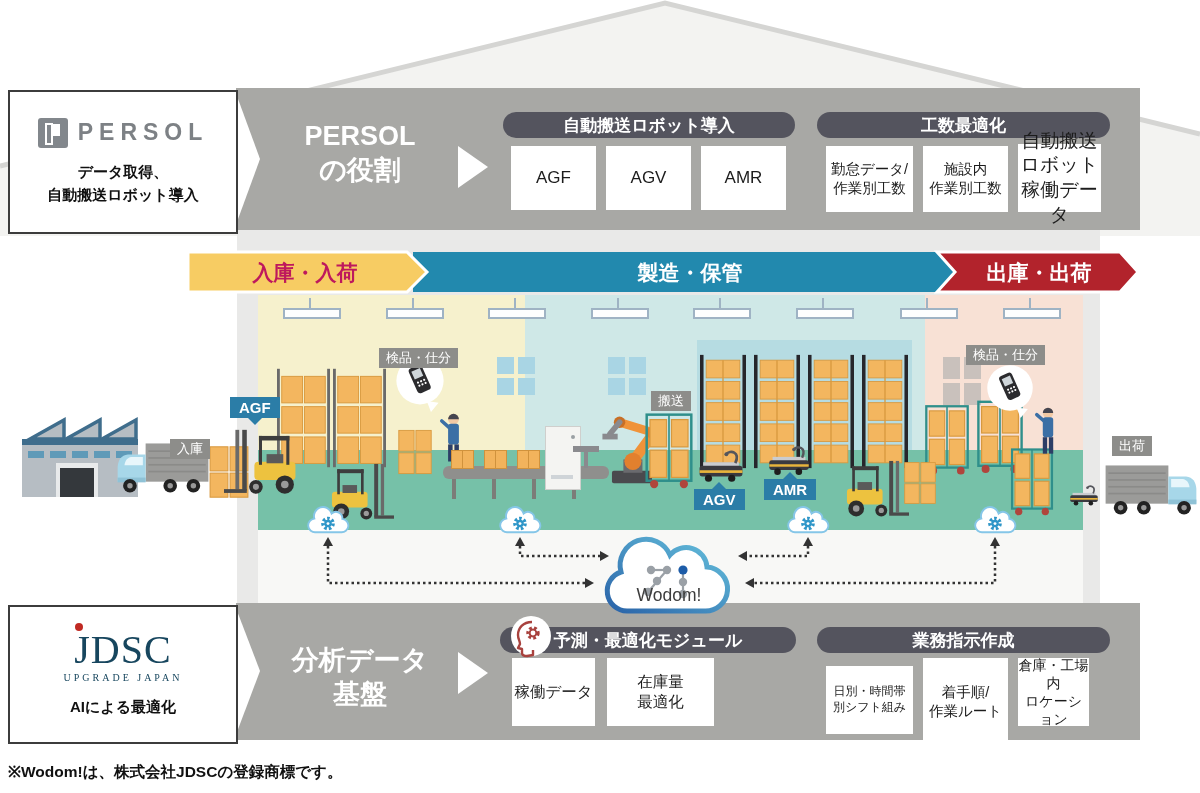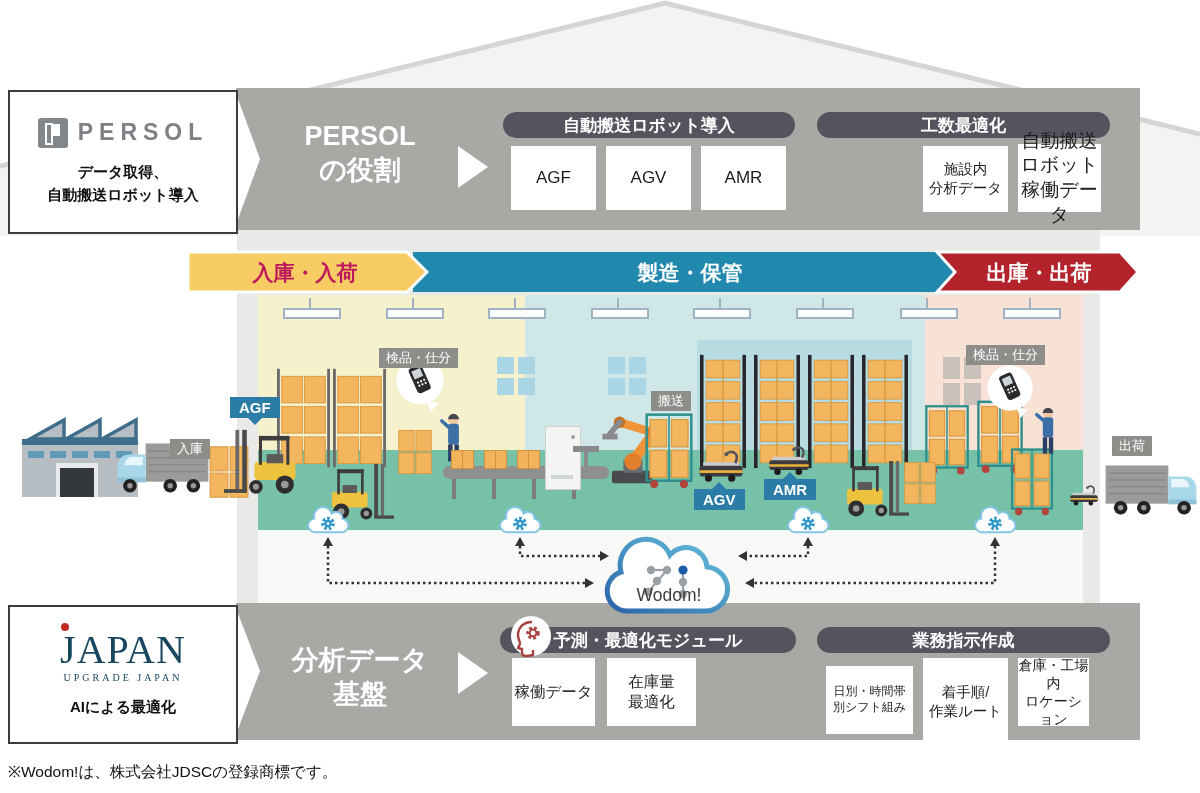--- a/index.html
+++ b/index.html
@@ -56,21 +56,21 @@
 
   
   .win4{position:absolute;z-index:4;}
   .win-blue .p{position:absolute;background:#a9d5e4;}
   .win-gray .p{position:absolute;background:#c9c1bc;}
 
   .obox{position:absolute;background:#f2b35c;border:1px solid #d0923c;z-index:6;
         background-image:linear-gradient(90deg,transparent 46%,#d0923c 46%,#d0923c 54%,transparent 54%);}
 
   .wodom-text{position:absolute;text-align:center;font-size:17.5px;color:#3d3d3d;z-index:9;}
-  .footnote{position:absolute;left:8px;top:760px;font-size:15.5px;font-weight:normal;color:#111;}
+  .footnote{position:absolute;left:8px;top:760px;font-size:15.5px;font-weight:bold;color:#111;}
 </style>
 </head>
 <body>
 
 <div class="stage">
 
   <svg style="position:absolute;width:0;height:0" aria-hidden="true">
     <defs>
       <linearGradient id="cloudgrad" x1="0" y1="1" x2="1" y2="0">
         <stop offset="0" stop-color="#2a63a8"></stop>
@@ -270,22 +270,24 @@
   <div class="role-title pre" style="left:260px;top:120px;z-index:6">PERSOL
 の役割</div>
   <div class="white-tri" style="left:458px;top:146px;z-index:6"></div>
 
   <div class="pill" style="left:503px;top:112px;width:292px">自動搬送ロボット導入</div>
   <div class="wbox" style="left:511px;top:146px;width:85px;height:64px;font-size:17px">AGF</div>
   <div class="wbox" style="left:606px;top:146px;width:85px;height:64px;font-size:17px">AGV</div>
   <div class="wbox" style="left:701px;top:146px;width:85px;height:64px;font-size:17px">AMR</div>
 
   <div class="pill" style="left:817px;top:112px;width:293px">工数最適化</div>
+  <div class="wbox pre" style="left:826px;top:146px;width:87px;height:66px;font-size:14.5px">勤怠データ/
+作業別工数</div>
   <div class="wbox pre" style="left:923px;top:146px;width:85px;height:66px;font-size:14.5px">施設内
-分析データ</div>
+作業別工数</div>
   <div class="wbox pre" style="left:1018px;top:144px;width:83px;height:68px;font-size:19px">自動搬送
 ロボット
 稼働データ</div>
 
   <div class="info-box" style="top:90px;height:140px;z-index:6">
     <div class="persol-logo-row">
       <svg width="30" height="30" viewBox="0 0 30 30">
         <rect x="0" y="0" width="30" height="30" rx="3" fill="#82878c"></rect>
         <path d="M8,6 h14 v12 h-8 v8 h-6 z" fill="#fff"></path>
         <rect x="8" y="6" width="6" height="20" fill="#82878c" stroke="#fff" stroke-width="2"></rect>
@@ -470,34 +472,34 @@
 
   <svg class="prop" style="left:510px;top:615px;width:42px;height:42px;z-index:7" viewBox="0 0 42 42">
     <circle cx="21" cy="21" r="20" fill="#fff"></circle>
     <path d="M22 7 C13 7 8 13 8 20 c0 4 2 6 2 9 l-2 4 4 1 v4 c0 2 2 3 5 3 l6 -1 v-5" fill="none" stroke="#a8423e" stroke-width="2.4" stroke-linejoin="round"></path>
     <circle cx="23" cy="18" r="5" fill="none" stroke="#a8423e" stroke-width="3.4" stroke-dasharray="2.6 2.2"></circle>
     <circle cx="23" cy="18" r="3.4" fill="none" stroke="#a8423e" stroke-width="2"></circle>
   </svg>
 
   <div class="pill" style="left:500px;top:627px;width:296px">予測・最適化モジュール</div>
   <div class="wbox" style="left:512px;top:658px;width:83px;height:68px;font-size:15.5px">稼働データ</div>
-  <div class="wbox pre" style="left:607px;top:658px;width:89px;height:68px;font-size:15.5px">在庫量
+  <div class="wbox pre" style="left:607px;top:658px;width:107px;height:68px;font-size:15.5px">在庫量
 最適化</div>
 
   <div class="pill" style="left:817px;top:627px;width:293px">業務指示作成</div>
   <div class="wbox pre" style="left:826px;top:666px;width:87px;height:68px;font-size:12px">日別・時間帯
 別シフト組み</div>
   <div class="wbox pre" style="left:923px;top:658px;width:85px;height:87px;font-size:14.5px">着手順/
 作業ルート</div>
   <div class="wbox pre" style="left:1018px;top:658px;width:71px;height:68px;font-size:14px">倉庫・工場内
 ロケーション</div>
 
   <div class="info-box" style="top:605px;height:135px;z-index:6">
     <div class="jdsc-logo">
       <span class="jdsc-dot"></span>
-      <span>JAPAN</span>
+      <span>JDSC</span>
     </div>
     <div class="jdsc-sub">UPGRADE JAPAN</div>
     <div class="info-caption">AIによる最適化</div>
   </div>
 
   <div class="footnote">※Wodom!は、株式会社JDSCの登録商標です。</div>
 </div>
 
 </body></html>

